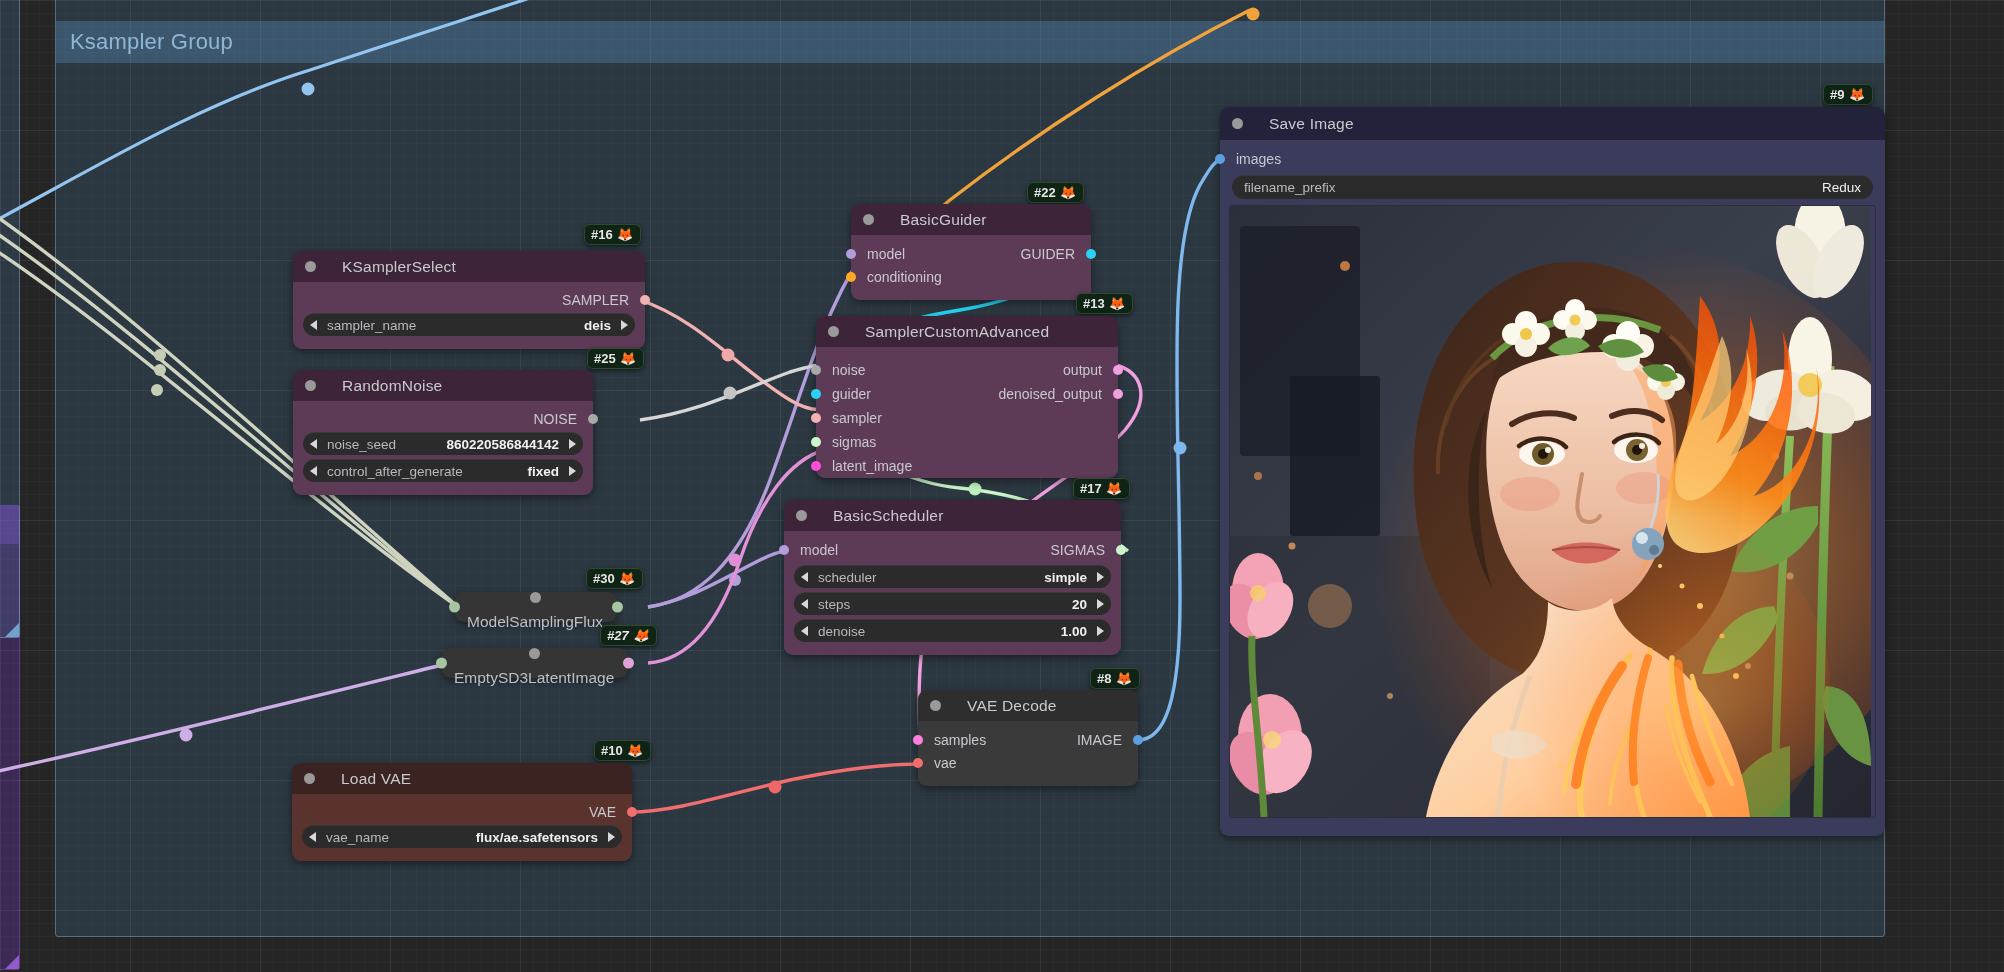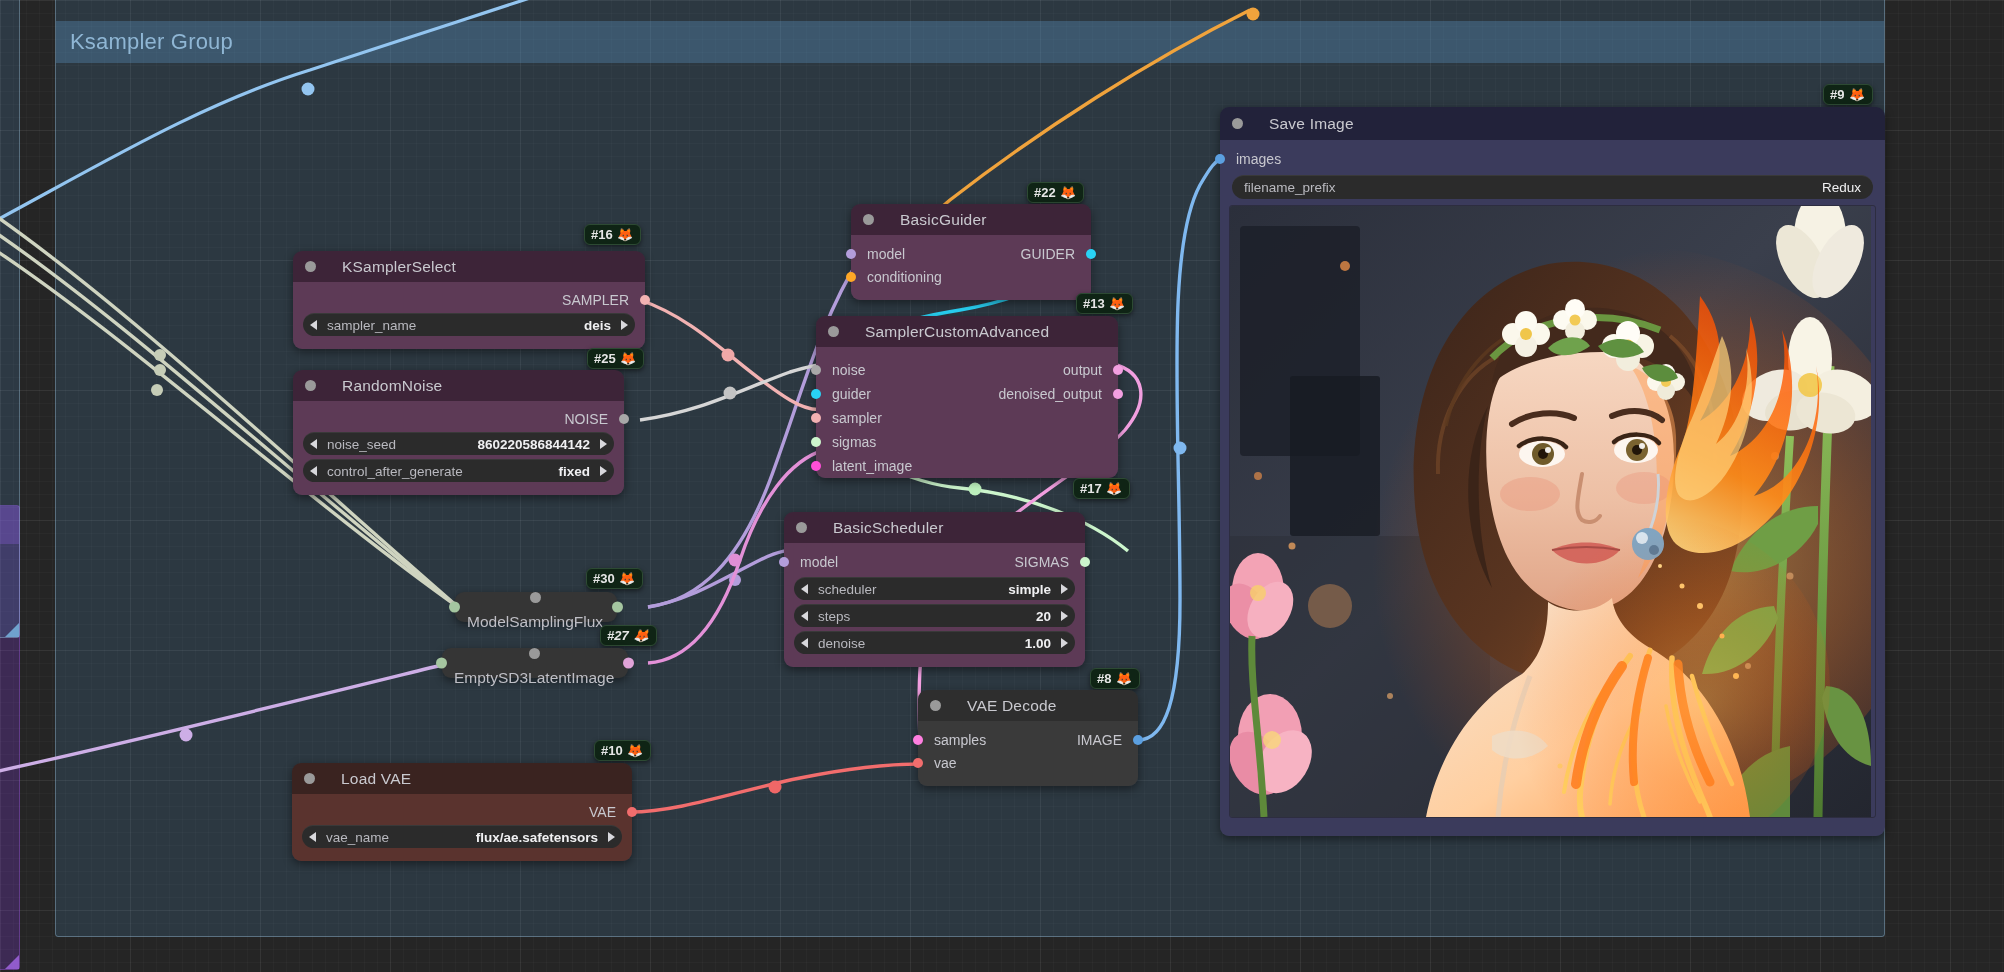--- a/index.html
+++ b/index.html
@@ -201,21 +201,21 @@
         <span class="w-val">deis</span>
         <span class="arrow-r"></span>
       </div>
     </div>
   </div>
 
   <div class="badge" style="left:587px; top:348px;">
     <span>#25</span>
     <span class="fox">🦊</span>
   </div>
-  <div class="node" style="left:293px; top:370px; width:331px;">
+  <div class="node" style="left:293px; top:370px; width:300px;">
     <div class="node-header" style="background:#3d2438;">
       <span class="node-dot"></span>
       <span class="node-title">RandomNoise</span>
     </div>
     <div class="node-body" style="background:#5d3a56;">
       <div class="slot">
         <span class="lbl-out">NOISE</span>
         <span class="port out" style="background:#a8a8a8;"></span>
       </div>
       <div class="widget">
@@ -290,21 +290,21 @@
         <span class="port in" style="background:#ff4fd8;"></span>
         <span class="lbl-in">latent_image</span>
       </div>
     </div>
   </div>
 
   <div class="badge" style="left:1073px; top:478px;">
     <span>#17</span>
     <span class="fox">🦊</span>
   </div>
-  <div class="node" style="left:784px; top:512px; width:301px;">
+  <div class="node" style="left:784px; top:500px; width:337px;">
     <div class="node-header" style="background:#3d2438;">
       <span class="node-dot"></span>
       <span class="node-title">BasicScheduler</span>
     </div>
     <div class="node-body" style="background:#5d3a56;">
       <div class="slot" style="height:22px;">
         <span class="port in" style="background:#b39ddb;"></span>
         <span class="lbl-in">model</span>
         <span class="lbl-out">SIGMAS</span>
         <span class="port out" style="background:#ccf5cc;"></span>

